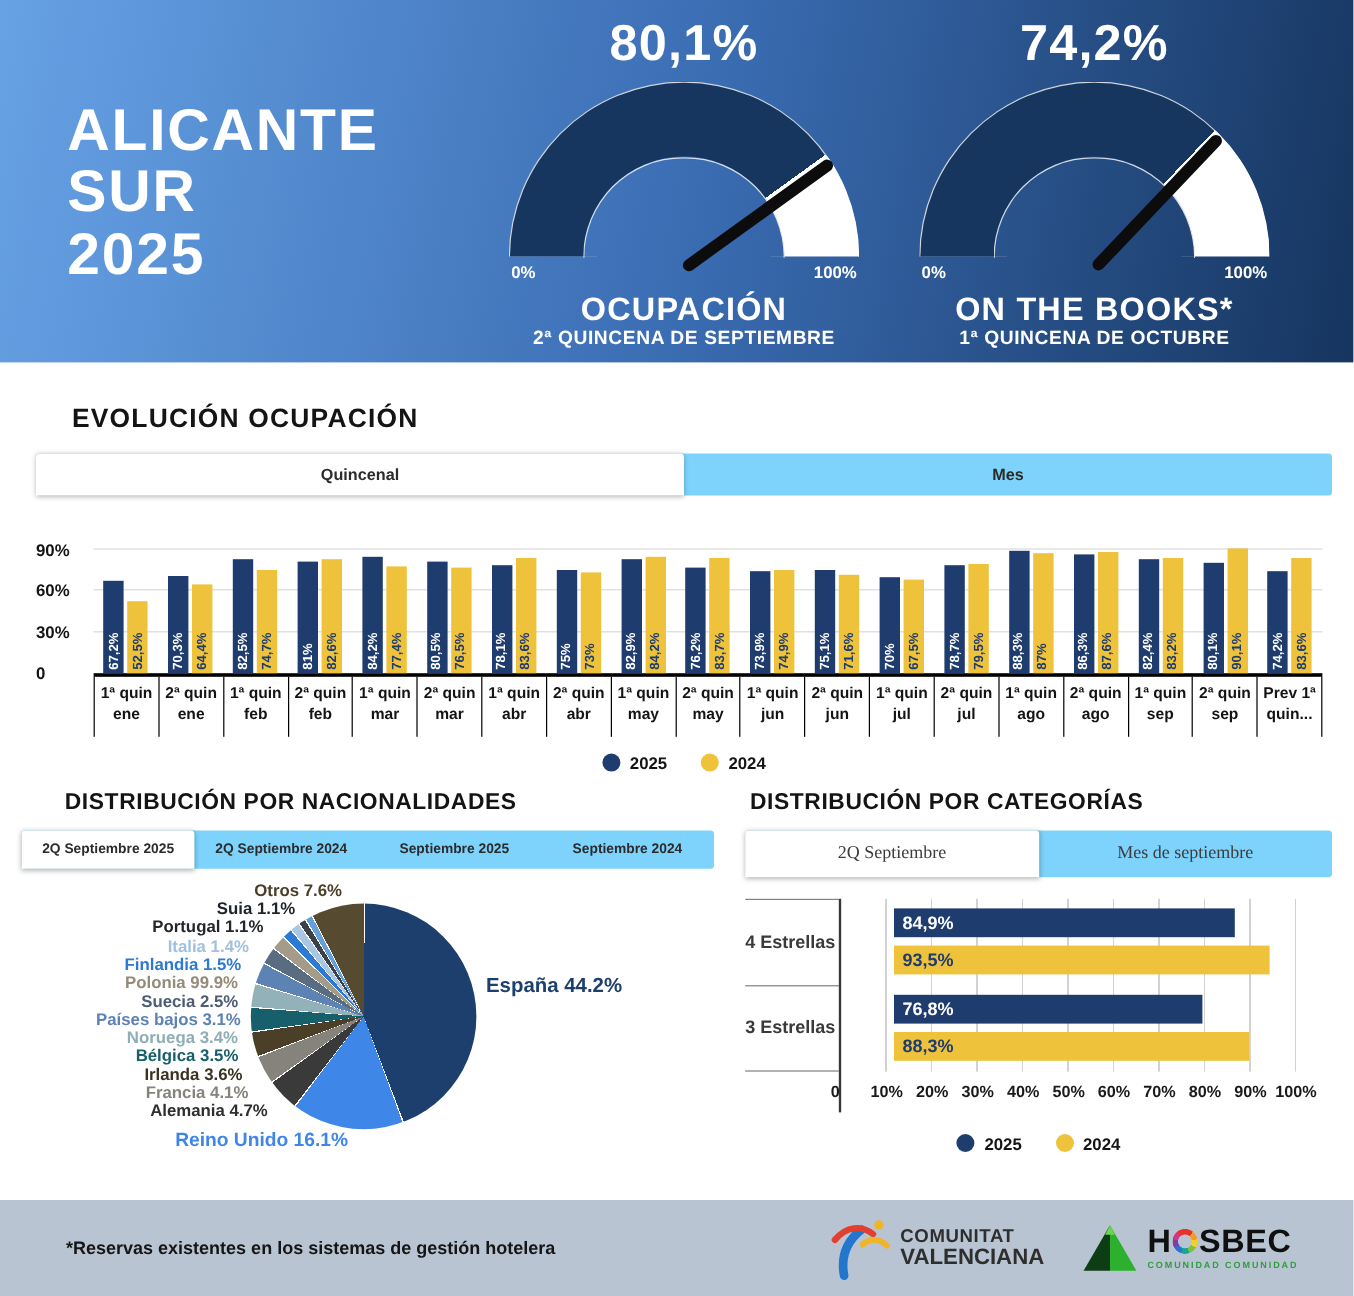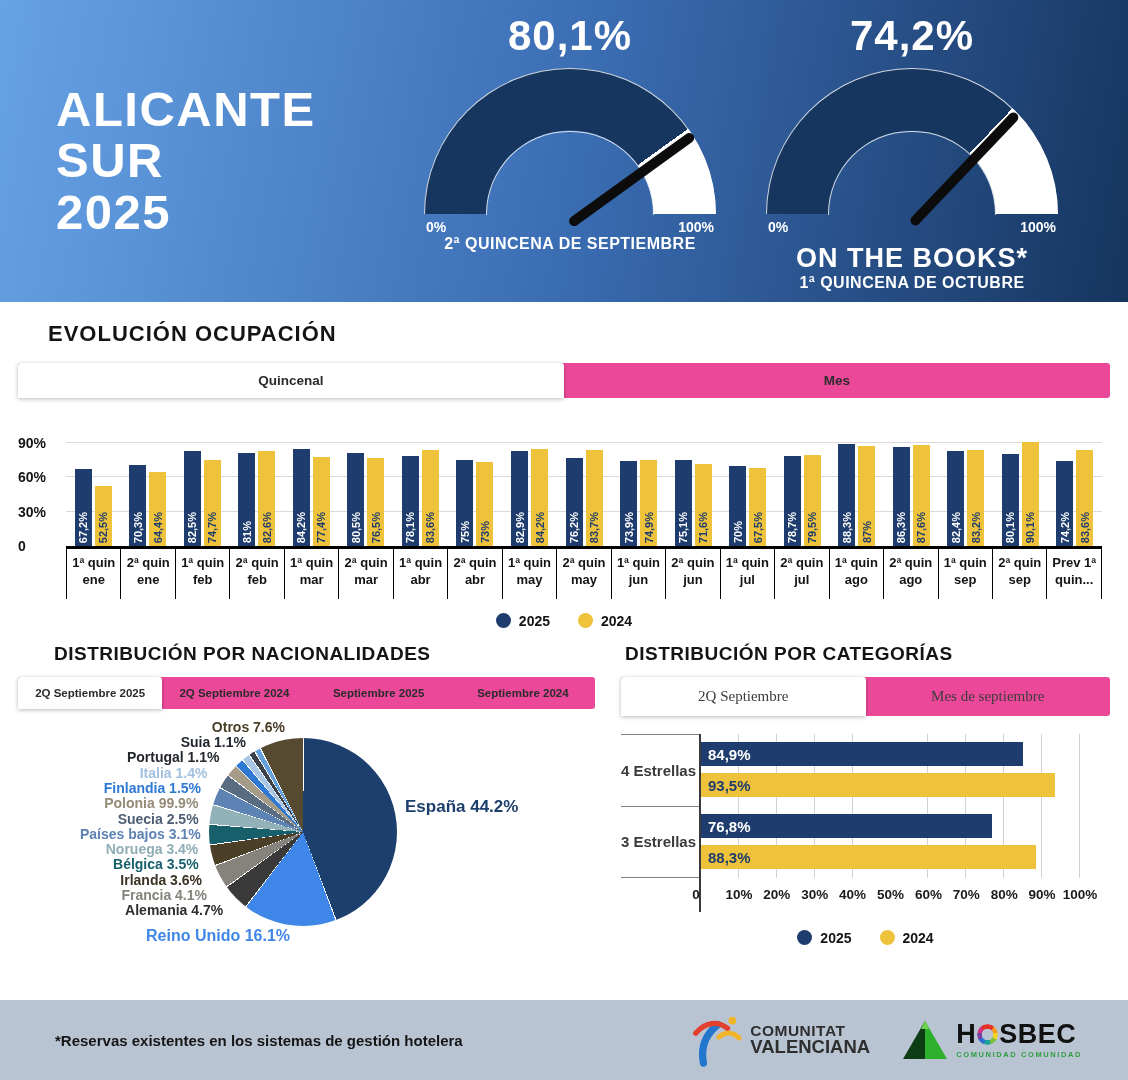--- a/index.html
+++ b/index.html
@@ -26,23 +26,23 @@
   .arc-outline::after { content:""; position:absolute; left:50%; bottom:-1px;
     transform:translateX(-50%); width:166px; height:83px; border-radius:83px 83px 0 0;
     border:1.5px solid rgba(255,255,255,.8); border-bottom:none; }
   .needle { position:absolute; bottom:-10px; left:calc(50% - 5px); width:10px; height:152px;
     background:#0c0c0c; border-radius:6px; transform-origin:50% 100%; }
   .minmax { display:flex; justify-content:space-between; font-weight:700; font-size:14px;
     margin-top:5px; padding:0 2px; }
   .gauge-title { font-size:27px; font-weight:700; letter-spacing:1px; margin-top:8px; }
   .gauge-sub { font-size:16px; font-weight:700; letter-spacing:.5px; }
   
-  .section-evo { padding:19px 18px 0; flex:none; }
+  .section-evo { padding:34px 18px 0; flex:none;margin-left:12px; }
   .h-evo { margin:0 0 16px 30px; font-size:22px; font-weight:700; letter-spacing:1px; }
-  .tabs { display:flex; background:#ec4899; border-radius:3px; }
+  .tabs { display:flex; background:#7dd3fc; border-radius:3px; }
   .tab { flex:1; text-align:center; padding:10px 2px; font-size:13.5px; font-weight:700;
     color:#2b2b2b; cursor:pointer; }
   .tab.active { background:#fff; box-shadow:0 1px 4px rgba(0,0,0,.28); border-radius:3px 3px 0 0; }
   .evo-chart { position:relative; margin:30px 8px 0 48px; }
   .plot { position:relative; height:118px; }
   .gridline { position:absolute; left:0; right:0; height:1px; background:#dadada; }
   .ylab { position:absolute; left:-48px; width:40px; font-weight:700; font-size:14px; }
   .bars { position:absolute; inset:0; display:flex; }
   .bar-group { flex:1; display:flex; align-items:flex-end; justify-content:center; gap:3px; }
   .vbar { width:17px; display:flex; align-items:flex-end; justify-content:center; }
@@ -67,21 +67,21 @@
   .pie { position:absolute; left:191px; top:27px; width:188px; height:188px; border-radius:50%; }
   .pl { position:absolute; font-weight:700; white-space:nowrap; font-size:14px; }
   .pl-espana { font-size:17px; } .pl-ru { font-size:16px; }
   
   .cat-chart { display:flex; margin:18px 30px 0 0; }
   .cat-labels { width:78px; flex:none; }
   .cat-label-cell { height:72px; display:flex; align-items:center; font-weight:700;
     font-size:15px; color:#3a3a3a; border-top:1px solid #808080; }
   .cat-label-cell:last-child { border-bottom:1px solid #808080; }
   .cat-plot { flex:1; border-left:2.5px solid #3a3a3a; }
-  .cat-rows { background-image:repeating-linear-gradient(to right, transparent 0 calc(10% - 1px), #d2d2d2 calc(10% - 1px) 10%); }
+  .cat-rows { background-image:repeating-linear-gradient(to right, transparent 0 calc(10% - 1px), #d2d2d2 calc(10% - 1px) 10%);padding-left:44px; }
   .cat-row { height:72px; display:flex; flex-direction:column; justify-content:center; gap:7px; }
   .hbar { height:24px; display:flex; align-items:center; }
   .hbar span { padding-left:7px; font-weight:700; font-size:15px; }
   .cat-ticks { position:relative; height:34px; font-weight:700; font-size:13.5px; color:#1a1a1a; }
   .cat-ticks span { position:absolute; top:9px; transform:translateX(-50%); }
   .cat-ticks .tick-zero { transform:translateX(-115%); }
   .cat-legend { margin-top:18px; }
   
   .footer { margin-top:auto; height:80px; background:#b9c4d3; display:flex;
     align-items:center; justify-content:space-between; padding:0 46px 0 55px; flex:none; }
@@ -115,20 +115,21 @@
     <div class="gauge-value">80,1%</div>
     <div class="arc">
       <div class="arc-fill" style="background: conic-gradient(from -90deg at 50% 100%, rgb(22, 53, 95) 0deg, rgb(22, 53, 95) 144.18deg, rgb(255, 255, 255) 144.18deg, rgb(255, 255, 255) 180deg, transparent 180deg, transparent 360deg);"></div>
       <div class="arc-outline"></div>
       <div class="needle" style="transform: rotate(54.18deg);"></div>
     </div>
     <div class="minmax">
       <span>0%</span>
       <span>100%</span>
     </div>
+    <div class="gauge-title">OCUPACIÓN</div>
     <div class="gauge-sub">2ª QUINCENA DE SEPTIEMBRE</div>
   </div>
 
   <div class="gauge gauge-2">
     <div class="gauge-value">74,2%</div>
     <div class="arc">
       <div class="arc-fill" style="background: conic-gradient(from -90deg at 50% 100%, rgb(22, 53, 95) 0deg, rgb(22, 53, 95) 133.56deg, rgb(255, 255, 255) 133.56deg, rgb(255, 255, 255) 180deg, transparent 180deg, transparent 360deg);"></div>
       <div class="arc-outline"></div>
       <div class="needle" style="transform: rotate(43.56deg);"></div>
     </div>

